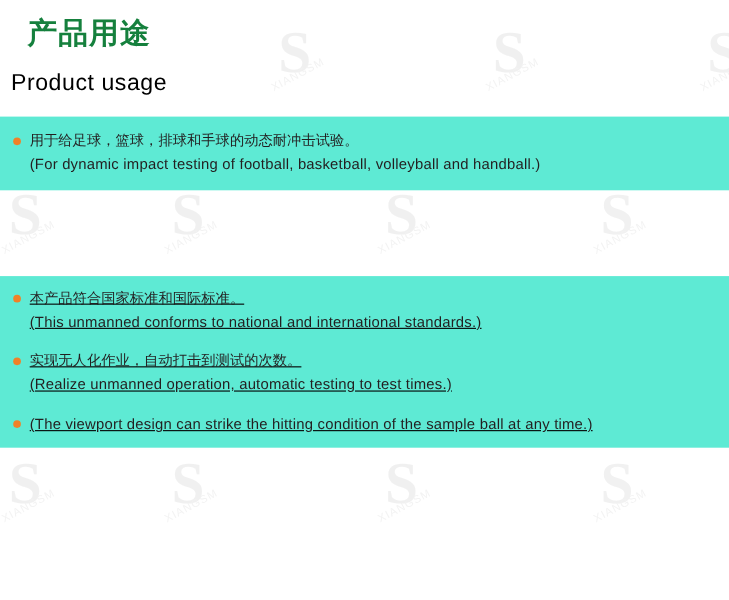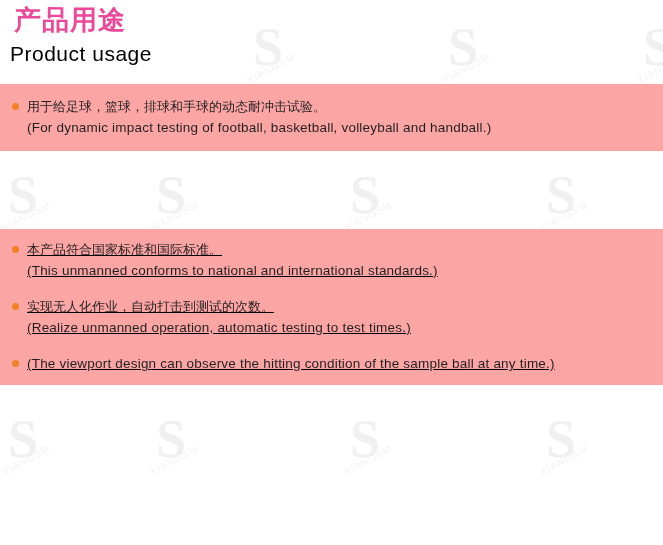--- a/index.html
+++ b/index.html
@@ -57,37 +57,37 @@
     position: relative;
     z-index: 2;
   }
 
   .section-head {
     padding-left: 10px;
   }
   .title-cn {
     font-size: 27px;
     font-weight: bold;
-    color: #ec4899;
+    color: #15803d;
     letter-spacing: 1px;
     line-height: 32px;
-    margin: 4px;
+    margin: 15px;
     font-family: "DejaVu Sans", sans-serif;
   }
   .title-en {
     font-size: 21px;
     color: #000000;
     line-height: 28px;
     margin: 2px 0 0 0;
     font-weight: normal;
     letter-spacing: 0.5px;
   }
 
   .grey-block {
-    background: #fca5a5;
+    background: #5eead4;
     margin-top: 16px;
     padding: 12px 0 12px 0;
   }
   .grey-block.tight {
     padding: 10px 16px 10px 0;
     text-decoration: underline;
   }
 
   .bullet-row {
     display: flex;
@@ -225,18 +225,18 @@
         <div class="line-cn">实现无人化作业，自动打击到测试的次数。</div>
         <div class="line-en">(Realize unmanned operation, automatic testing to test times.)</div>
       </span>
     </div>
 
     <div class="gap-between-items"></div>
 
     <div class="bullet-row">
       <span class="bullet-dot"></span>
       <span class="bullet-texts">
-        <div class="line-en">(The viewport design can observe the hitting condition of the sample ball at any time.)</div>
+        <div class="line-en">(The viewport design can strike the hitting condition of the sample ball at any time.)</div>
       </span>
     </div>
   </div>
 
 </div>
 
 </body></html>

